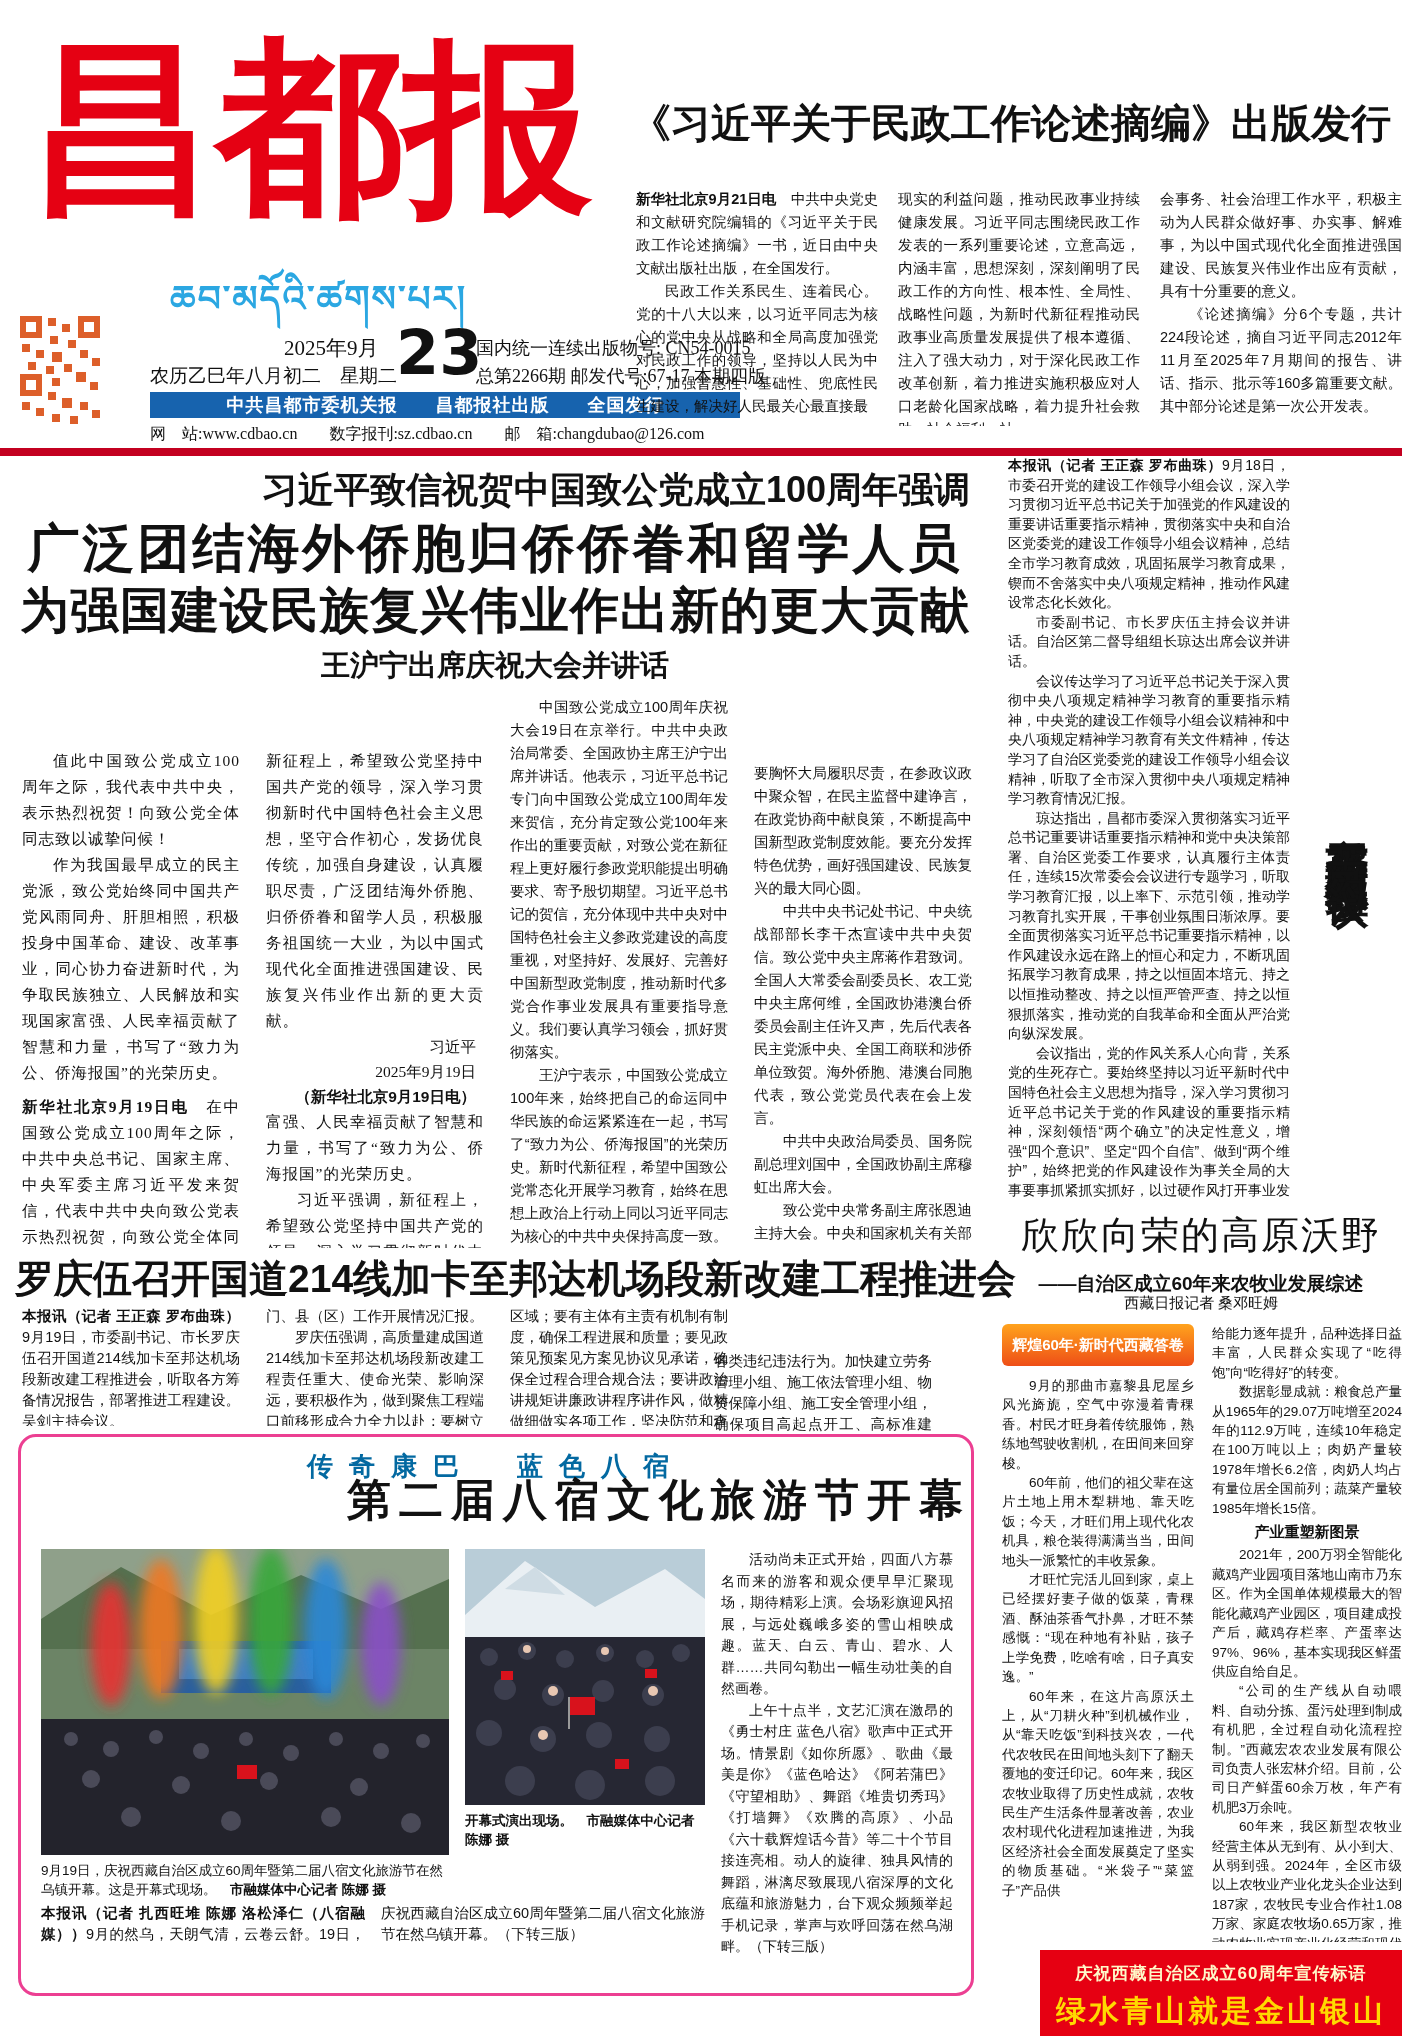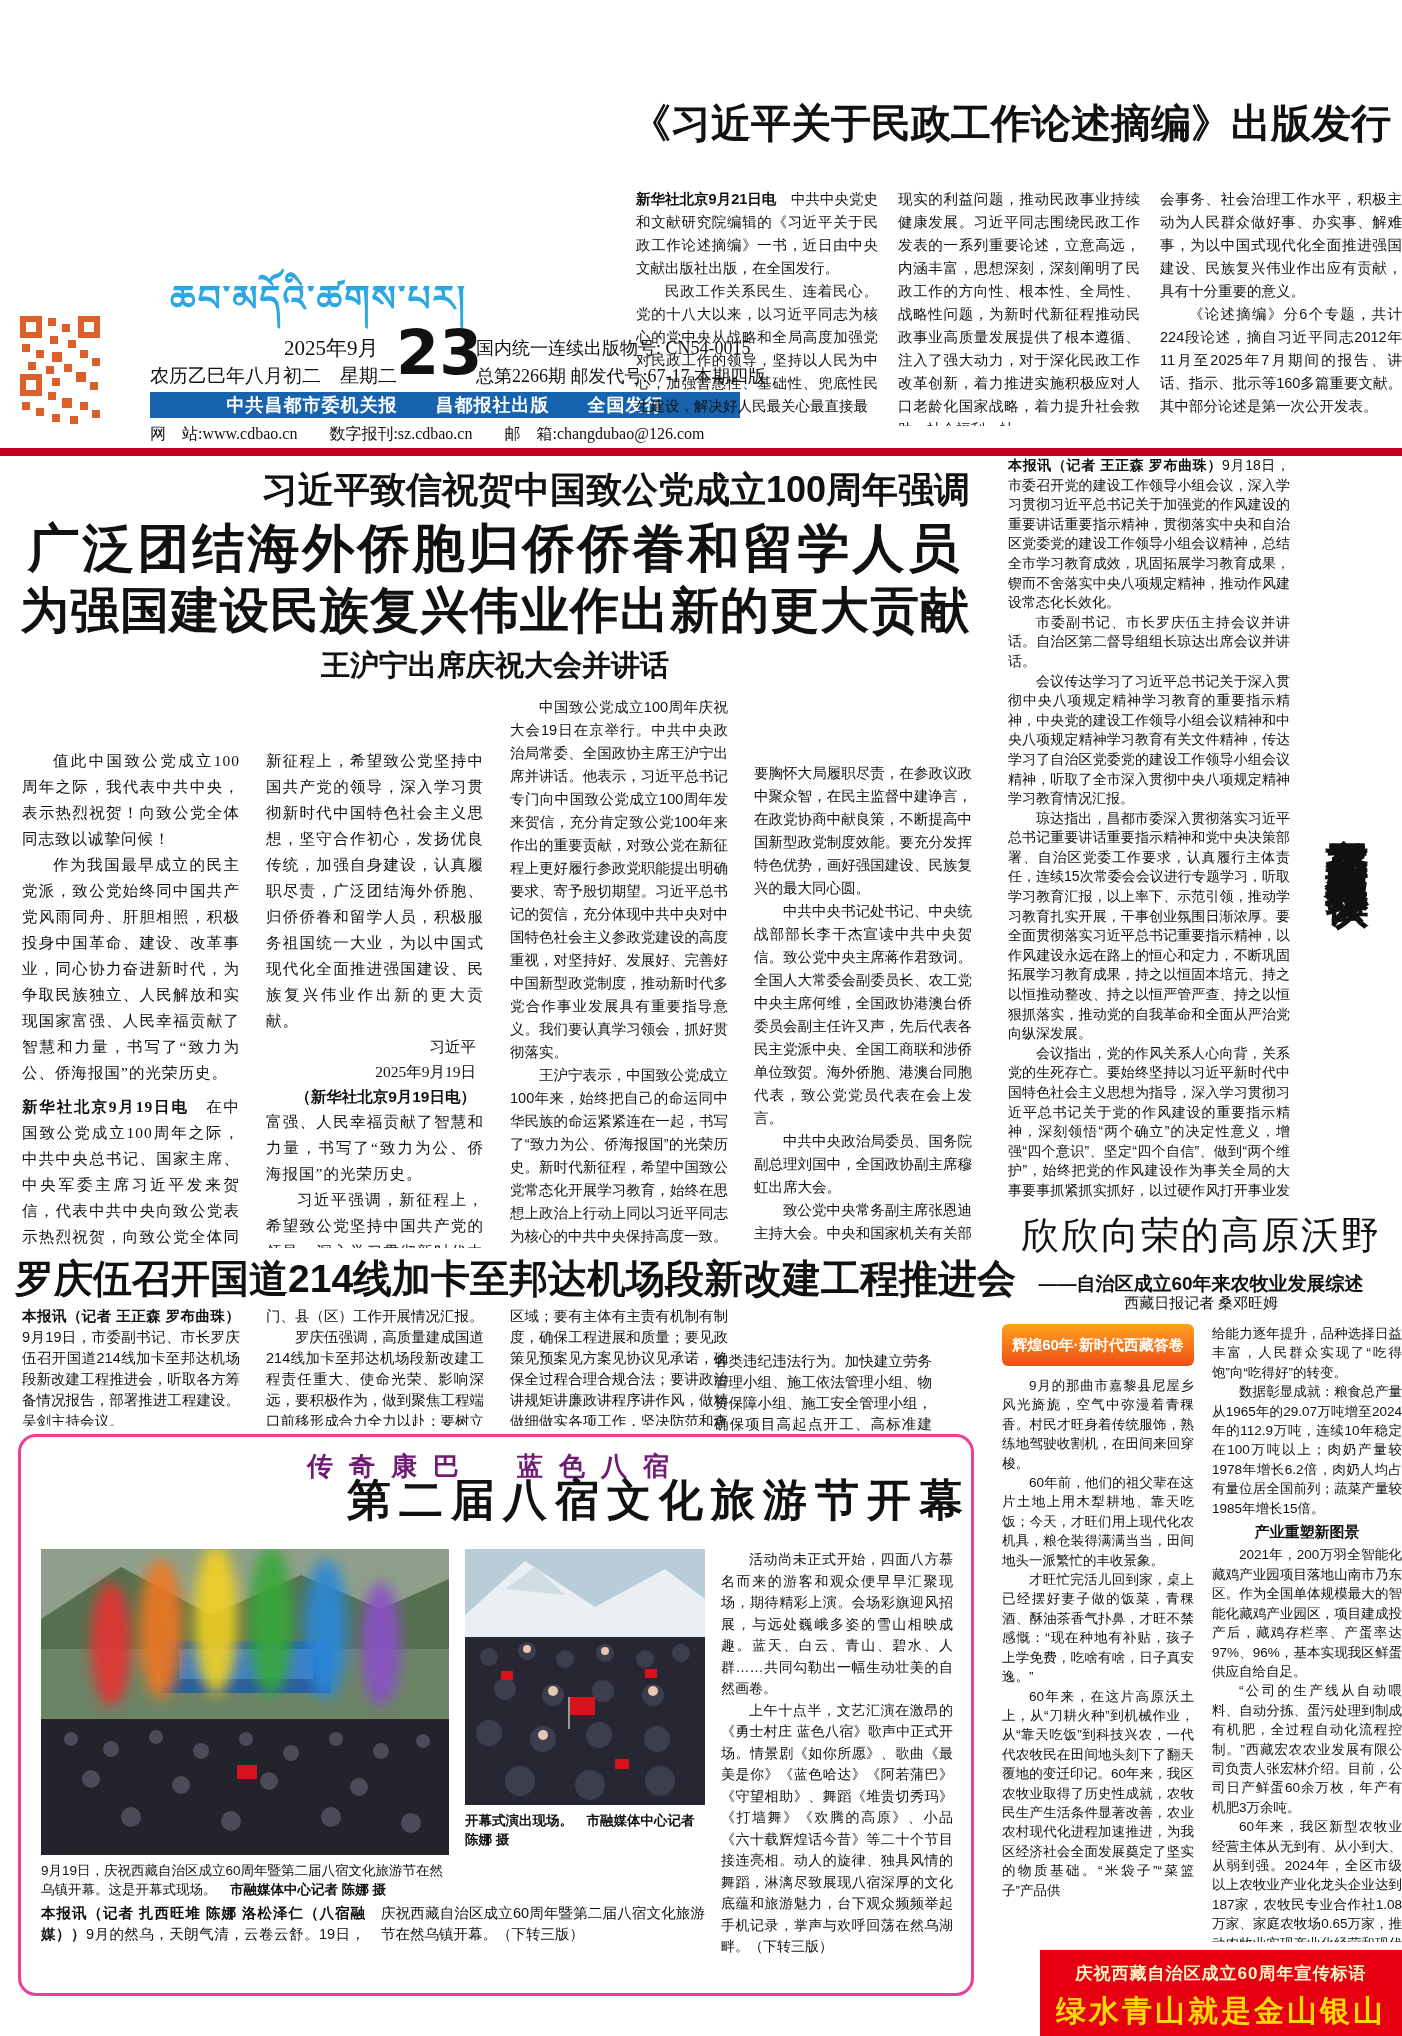--- a/index.html
+++ b/index.html
@@ -46,21 +46,21 @@
   .shiwei p{font-size:14px;line-height:19.6px;}
   .vhead{left:1298px;top:458px;width:100px;height:740px;display:flex;justify-content:center;
     writing-mode:vertical-rl;font-size:43px;font-weight:900;letter-spacing:3px;line-height:100px;text-align:justify;}
   
   .luo-head{left:15px;top:1252px;width:970px;text-align:center;font-size:39px;font-weight:900;white-space:nowrap;}
   .luo-body{left:22px;top:1306px;width:950px;height:120px;}
   .luo-body .c{position:absolute;width:218px;height:120px;overflow:hidden;top:0;}
   .luo-body p{font-size:14.5px;line-height:21px;}
   
   .pinkbox{left:18px;top:1434px;width:950px;height:556px;border:3px solid #ec3f92;border-radius:18px;background:#fff;}
-  .bx-t1{position:absolute;left:0;top:12px;width:100%;text-align:center;color:#701a75;font-size:26px;font-weight:900;letter-spacing:16px;}
+  .bx-t1{position:absolute;left:0;top:12px;width:100%;text-align:center;color:#0369a1;font-size:26px;font-weight:900;letter-spacing:16px;}
   .bx-t2{position:absolute;left:0;top:34px;width:100%;text-align:right;font-size:44px;font-weight:900;letter-spacing:8px;}
   .photoL{position:absolute;left:20px;top:112px;width:408px;height:306px;}
   .photoR{position:absolute;left:444px;top:112px;width:240px;height:256px;}
   .capR{position:absolute;left:444px;top:374px;width:240px;font-size:13.5px;font-weight:bold;line-height:19px;}
   .colR{position:absolute;left:700px;top:112px;width:232px;height:432px;overflow:hidden;}
   .colR p{font-size:14px;line-height:21.5px;}
   .capL{position:absolute;left:20px;top:424px;width:410px;font-size:13.5px;line-height:19px;}
   .capL .credit{font-weight:bold;}
   .bbx{position:absolute;left:20px;top:466px;width:664px;height:82px;column-count:2;column-gap:16px;overflow:hidden;}
   .bbx p{font-size:14.5px;line-height:20.5px;}
@@ -76,20 +76,21 @@
   
   .slogan{left:1040px;top:1950px;width:362px;height:86px;background:#e60012;text-align:center;}
   .sl1{margin-top:12px;color:#fff8c9;font-size:17px;font-weight:bold;letter-spacing:1px;}
   .sl2{margin-top:6px;color:#ffd900;font-size:30px;font-weight:900;letter-spacing:3px;}
 </style>
 </head>
 <body>
 
 <div class="page">
 
+  <div class="abs mast-title">昌都报</div>
   <div class="abs tibetan">ཆབ་མདོའི་ཚགས་པར།</div>
 
   <svg class="abs qr" width="84" height="112" viewBox="0 0 84 112">
     <rect x="0" y="0" width="84" height="112" fill="#fff"></rect>
     <g fill="#dd5f2a">
       <rect x="2" y="2" width="22" height="22"></rect>
         <rect x="60" y="2" width="22" height="22"></rect>
         <rect x="2" y="60" width="22" height="22"></rect>
       <rect x="8" y="8" width="10" height="10" fill="#fff"></rect>
         <rect x="66" y="8" width="10" height="10" fill="#fff"></rect>

